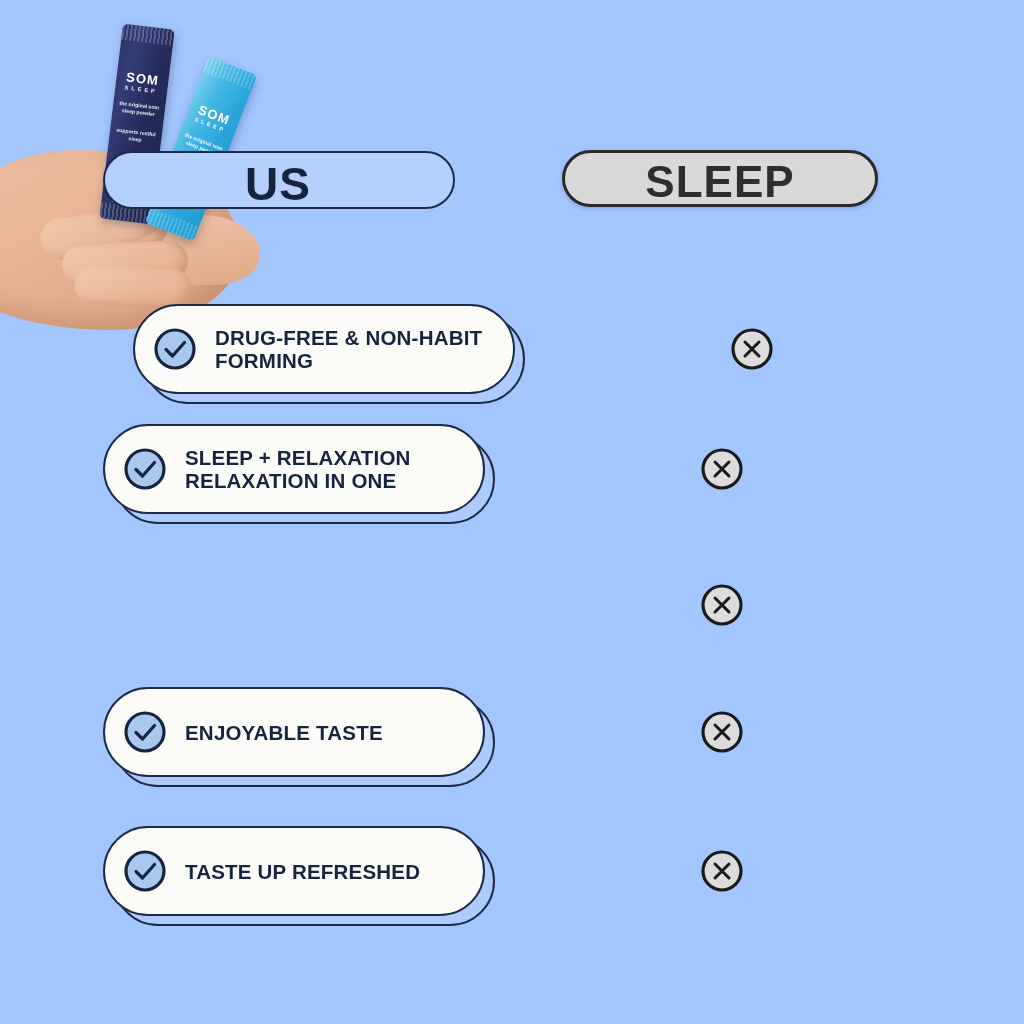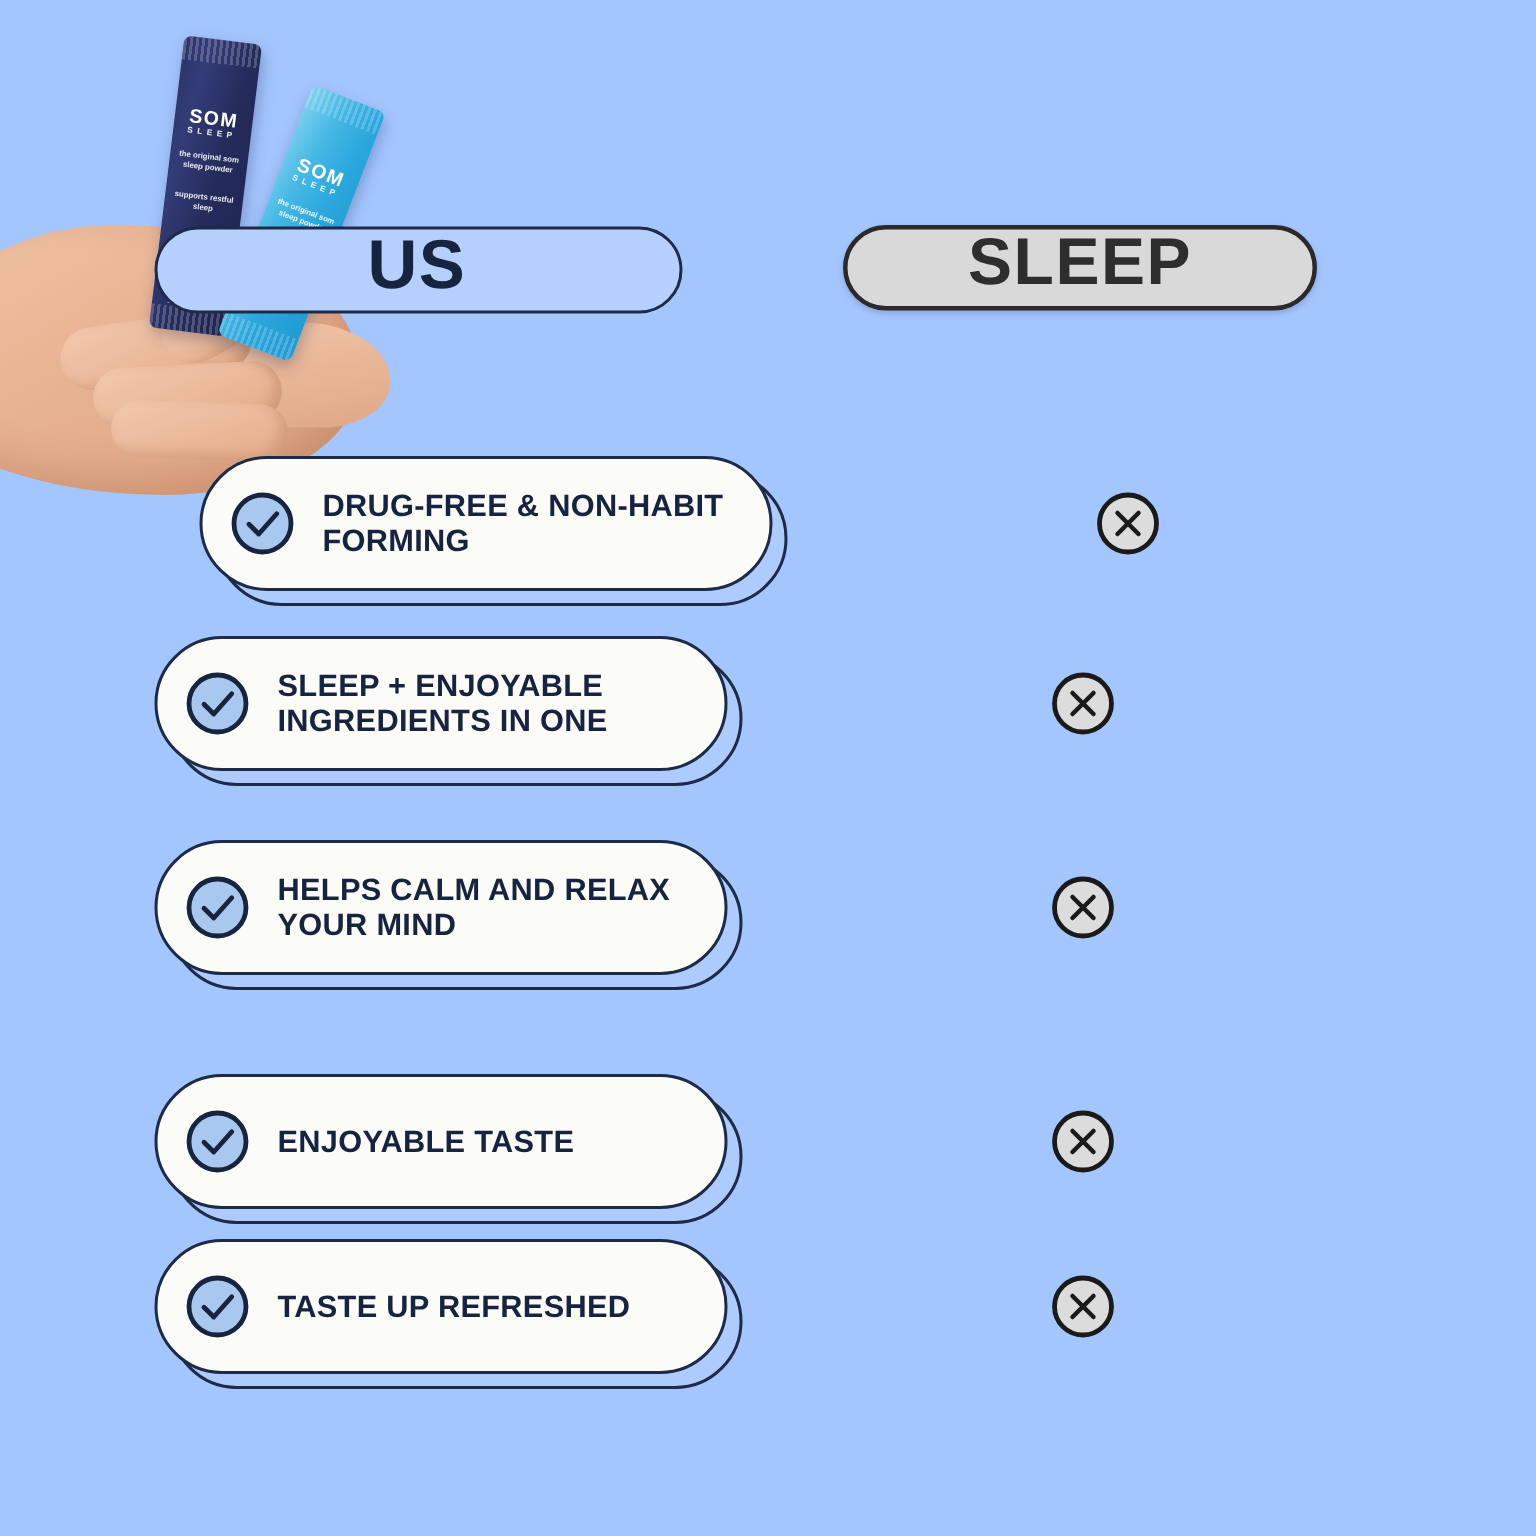--- a/index.html
+++ b/index.html
@@ -45,21 +45,21 @@
   .pk-logo .sub{font-size:5.5px;letter-spacing:3px;font-weight:600;opacity:.95;}
   .pk-line{position:absolute;left:8%;right:8%;text-align:center;color:#fff;
       font-size:5.2px;line-height:6.6px;font-weight:600;opacity:.9;}
   .pk-flavor{position:absolute;left:16%;right:16%;height:15px;border-radius:9px;
       background:#eef2f7;color:#303a68;font-size:6px;font-weight:700;
       display:flex;align-items:center;justify-content:center;}
   .pk-tiny{position:absolute;left:10%;right:10%;text-align:center;color:#fff;
       font-size:4.4px;line-height:5.6px;font-weight:600;opacity:.85;}
 
   
-  .pill{position:absolute;display:flex;align-items:flex-start;box-sizing:border-box;}
+  .pill{position:absolute;display:flex;align-items:flex-end;box-sizing:border-box;}
   .pill-us{left:103px;top:151px;width:352px;height:58px;border-radius:29px;
       background:#b6d0fd;border:2.5px solid #1d2b49;
       padding-left:140px;}
   .pill-us .ptxt{font-size:46px;font-weight:800;color:#17243f;letter-spacing:1px;
       line-height:1;}
   .pill-them{left:562px;top:150px;width:316px;height:57px;border-radius:29px;
       background:#d9d9d9;border:3px solid #2a2a2a;justify-content:center;
       box-shadow:0 2px 4px rgba(20,30,60,.18);}
   .pill-them .ptxt{font-size:44px;font-weight:800;color:#2e2e2e;letter-spacing:1px;
       line-height:1;}
@@ -141,45 +141,35 @@
           </svg></span>
       </div>
       <div class="row" style="top: 424px;">
         <div class="card-wrap">
           <div class="card-shadow"></div>
           <div class="card">
             <span class="check"><svg viewBox="0 0 44 44" width="44" height="44">
                 <circle cx="22" cy="22" r="19" fill="#a8c8f0" stroke="#17243f" stroke-width="3.2"></circle>
                 <path d="M13 22.5 L19.5 29 L31.5 15.5" fill="none" stroke="#17243f" stroke-width="3.2" stroke-linecap="round" stroke-linejoin="round"></path>
               </svg></span>
-            <span class="card-label">SLEEP + ENJOYABLE INGREDIENTS IN ONE</span>
+            <span class="card-label">SLEEP + RELAXATION RELAXATION IN ONE</span>
           </div>
         </div>
         <span class="xmark"><svg viewBox="0 0 44 44" width="44" height="44">
             <circle cx="22" cy="22" r="19" fill="#dcdcdc" stroke="#1a1a1a" stroke-width="3.2"></circle>
             <path d="M15 15 L29 29 M29 15 L15 29" fill="none" stroke="#1a1a1a" stroke-width="3" stroke-linecap="round"></path>
           </svg></span>
       </div>
       <div class="row" style="top: 560px;">
-        <div class="card-wrap">
-          <div class="card-shadow"></div>
-          <div class="card">
-            <span class="check"><svg viewBox="0 0 44 44" width="44" height="44">
-                <circle cx="22" cy="22" r="19" fill="#a8c8f0" stroke="#17243f" stroke-width="3.2"></circle>
-                <path d="M13 22.5 L19.5 29 L31.5 15.5" fill="none" stroke="#17243f" stroke-width="3.2" stroke-linecap="round" stroke-linejoin="round"></path>
-              </svg></span>
-            <span class="card-label">HELPS CALM AND RELAX YOUR MIND</span>
-          </div>
-        </div>
-        <span class="xmark"><svg viewBox="0 0 44 44" width="44" height="44">
-            <circle cx="22" cy="22" r="19" fill="#dcdcdc" stroke="#1a1a1a" stroke-width="3.2"></circle>
-            <path d="M15 15 L29 29 M29 15 L15 29" fill="none" stroke="#1a1a1a" stroke-width="3" stroke-linecap="round"></path>
-          </svg></span>
-      </div>
-      <div class="row" style="top: 716px;">
+        <span class="xmark"><svg viewBox="0 0 44 44" width="44" height="44">
+            <circle cx="22" cy="22" r="19" fill="#dcdcdc" stroke="#1a1a1a" stroke-width="3.2"></circle>
+            <path d="M15 15 L29 29 M29 15 L15 29" fill="none" stroke="#1a1a1a" stroke-width="3" stroke-linecap="round"></path>
+          </svg></span>
+      </div>
+      <div class="row" style="top: 687px;">
         <div class="card-wrap">
           <div class="card-shadow"></div>
           <div class="card">
             <span class="check"><svg viewBox="0 0 44 44" width="44" height="44">
                 <circle cx="22" cy="22" r="19" fill="#a8c8f0" stroke="#17243f" stroke-width="3.2"></circle>
                 <path d="M13 22.5 L19.5 29 L31.5 15.5" fill="none" stroke="#17243f" stroke-width="3.2" stroke-linecap="round" stroke-linejoin="round"></path>
               </svg></span>
             <span class="card-label">ENJOYABLE TASTE</span>
           </div>
         </div>

